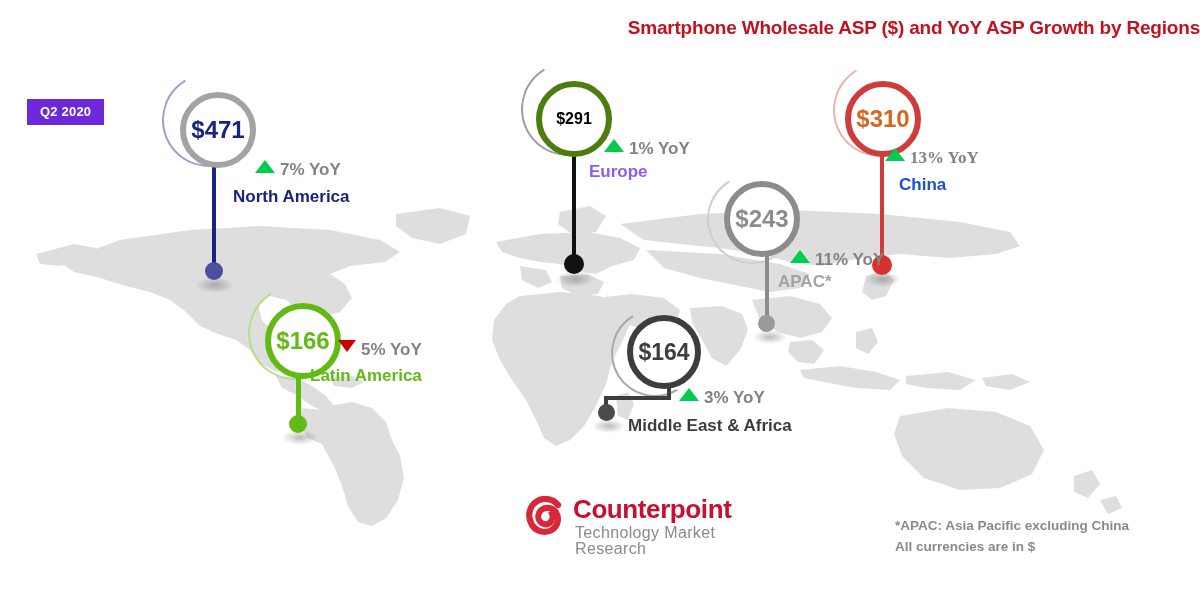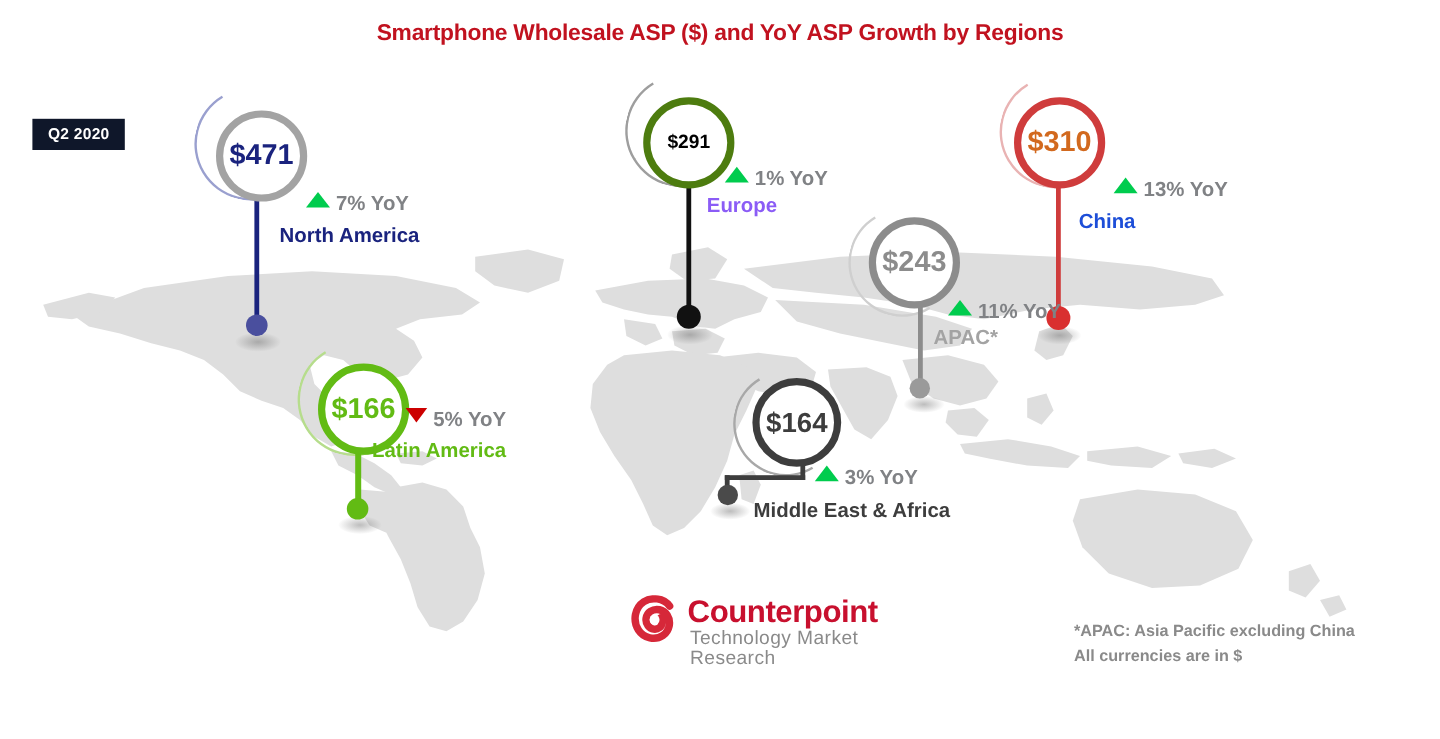--- a/index.html
+++ b/index.html
@@ -4,28 +4,28 @@
 <style>
   html,body{margin:0;padding:0;background:#ffffff;}
   body{
     width:1200px;height:616px;position:relative;overflow:hidden;
     font-family:"Liberation Sans","DejaVu Sans",sans-serif;
     background:#ffffff;
   }
 
   
   #chart-title{
-    position:absolute;left:0;top:17px;width:1200px;text-align:center;
+    position:absolute;left:0;top:17px;width:1200px;text-align:right;
     font-size:19px;font-weight:bold;color:#c1121f;letter-spacing:-.2px;
   }
 
   
   #period-badge{
     position:absolute;left:27px;top:99px;
-    background:#0f172a;color:#ffffff;
+    background:#6d28d9;color:#ffffff;
     font-size:13px;font-weight:bold;
     padding:6px 13px 7px 13px;letter-spacing:.2px;
     line-height:1;
   }
 
   
   #world-map{
     position:absolute;left:0;top:200px;width:1200px;height:330px;
     pointer-events:none;
   }
@@ -226,21 +226,21 @@
   </div>
   <div class="region-name" style="left:778px;top:272px;color:#a3a3a3;">APAC*</div>
 </div>
 
 <div class="marker">
   <div class="halo" style="left:833px;top:63px;width:94px;height:94px;border:2px solid #e9b3b3;border-right-color:transparent;border-top-color:transparent;transform:rotate(14deg);"></div>
   <div class="stem" style="left:880px;top:150px;width:4px;height:110px;background:#cf3c3c;"></div>
   <div class="pin-shadow" style="left:865px;top:272px;width:36px;height:15px;"></div>
   <div class="pin" style="left:872px;top:255px;width:20px;height:20px;background:#d93030;"></div>
   <div class="bubble" style="left:845px;top:81px;width:76px;height:76px;border:6px solid #cf3c3c;color:#d2691e;font-size:24px;">$310</div>
-  <div class="yoy-row" style="left:928px;top:148px;">
+  <div class="yoy-row" style="left:885px;top:148px;font-family:Liberation Serif, serif;">
     <span class="tri up"></span>
     <span class="yoy-text">13% YoY</span>
   </div>
   <div class="region-name" style="left:899px;top:175px;color:#1d4ed8;">China</div>
 </div>
 
 <div id="brand-logo">
   <div id="brand-mark">
     <svg viewBox="0 0 40 40" xmlns="http://www.w3.org/2000/svg" aria-hidden="true">
       <path d="M33,9 C28,2.5 18,1 11.5,5.5 C4,10.5 2,21 7,29 C11.5,36 21,38 27.5,33.5

